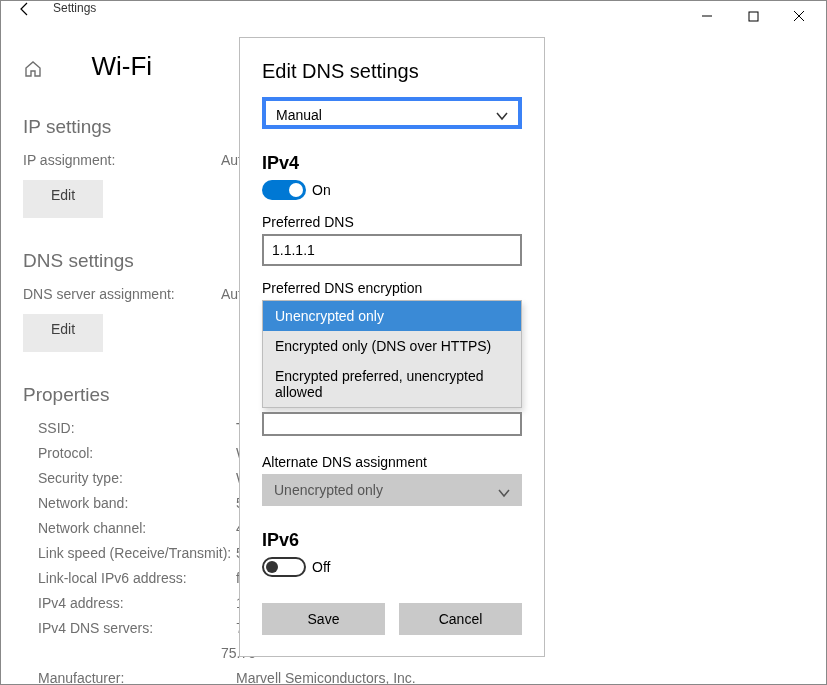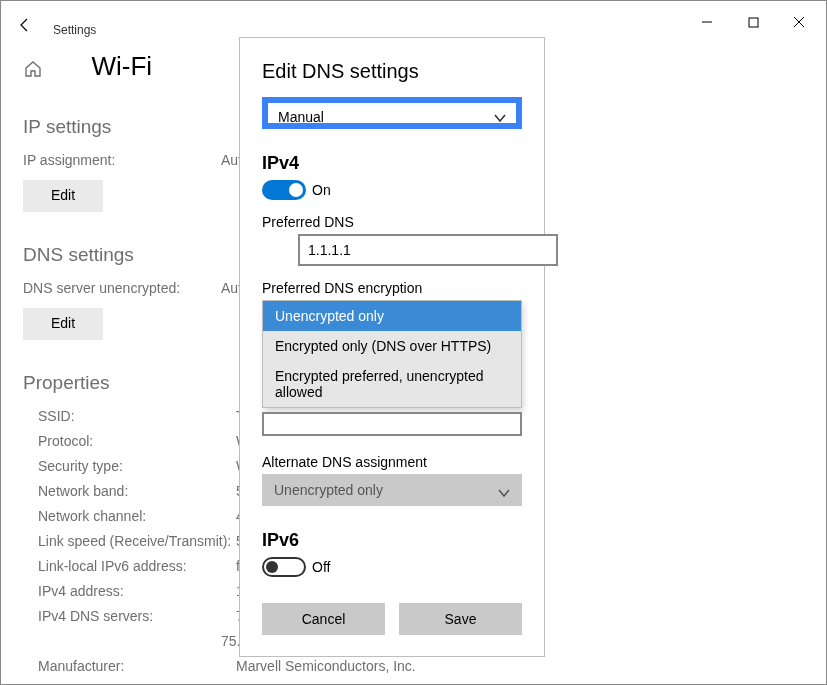--- a/index.html
+++ b/index.html
@@ -11,21 +11,21 @@
     background: #fff;
     color: #000;
     overflow: hidden;
     border: 1px solid #888;
     position: relative;
   }
   
   .title-bar {
     height: 36px;
     display: flex;
-    align-items: flex-end;
+    align-items: flex-start;
     padding: 0 4px 0 10px;
     font-size: 12px;
   }
   .title-bar .back { width: 28px; text-align:center; font-size:16px; color:#000; }
   .title-bar .app-name { margin-left: 14px; font-size:12px; color:#333;}
   .title-bar .wincontrols { margin-left:auto; display:flex; }
   .winbtn { width:46px; height:30px; display:flex; align-items:center; justify-content:center; font-size:12px;}
   .winbtn svg { stroke:#000; }
 
   
@@ -46,27 +46,27 @@
   .section-title {
     font-size:19px;
     font-weight:400;
     margin: 6px 0 14px 0;
   }
   .kv-row { display:flex; font-size:14px; margin:4px 0; }
   .kv-row .k { width:198px; }
   .kv-row .v { }
   .ghost-btn {
     display:inline-block;
-    width:80px; height:32px;
+    width:80px; height:38px;
     background:#eaeaea;
     text-align:center;
     line-height:30px;
     font-size:14px;
     margin:8px 12px 26px 0;
-    color:#000000;
+    color:#404040;
   }
   .props { margin-top:6px;}
   .props .kv-row { margin: 9px 15px; font-size:14px;}
   .dns-extra { margin-left:198px; font-size:14px;}
 
   
   .modal {
     position:absolute;
     left:238px; top:36px;
     width:306px;
@@ -75,21 +75,21 @@
     border:1px solid #bdbdbd;
     padding: 22px 22px 14px 22px;
   }
   .modal h2 {
     font-size:20px;
     font-weight:400;
     margin:0 0 14px 0;
   }
   .select {
     position:relative;
-    border:6px solid #3b82f6;
+    border:4px solid #3b82f6;
     height:32px;
     line-height:28px;
     padding: 0 10px;
     font-size:14px;
     background:#fff;
   }
   .select .chev {
     position:absolute; right:8px; top:4px;
   }
   .modal h3 {
@@ -110,21 +110,20 @@
   .toggle.off::after{
     content:""; position:absolute; left:2px; top:2px;
     width:12px; height:12px; border-radius:50%; background:#333;
   }
   .toggle-label { font-size:14px;}
   .field-label { font-size:14px; margin:14px 0 4px 0;}
   .text-input {
     width:100%; height:32px; border:2px solid #888;
     padding:0 8px; font-size:14px;
     font-family:inherit;
-    margin-left:36px;
   }
   .dropdown-open {
     position:relative;
     margin-top:0;
   }
   .dropdown-list {
     border:1px solid #bdbdbd;
     background:#e6e6e6;
     box-shadow: 2px 4px 6px rgba(0,0,0,.15);
   }
@@ -195,21 +194,21 @@
 
   <div class="section-title">IP settings</div>
   <div class="kv-row">
     <span class="k">IP assignment:</span>
     <span class="v">Auto</span>
   </div>
   <div class="ghost-btn">Edit</div>
 
   <div class="section-title">DNS settings</div>
   <div class="kv-row">
-    <span class="k">DNS server unencrypted:</span>
+    <span class="k">DNS server assignment:</span>
     <span class="v">Auto</span>
   </div>
   <div class="ghost-btn">Edit</div>
 
   <div class="section-title">Properties</div>
   <div class="props" id="props-container">
       <div class="kv-row">
         <span class="k">SSID:</span>
         <span class="v">The</span>
       </div>
@@ -298,16 +297,16 @@
     </span>
   </div>
 
   <h3>IPv6</h3>
   <div class="toggle-row">
     <div class="toggle off"></div>
     <span class="toggle-label">Off</span>
   </div>
 
   <div class="btn-row">
+    <button class="action-btn">Save</button>
     <button class="action-btn">Cancel</button>
-    <button class="action-btn">Save</button>
   </div>
 </div>
 
 </body></html>

